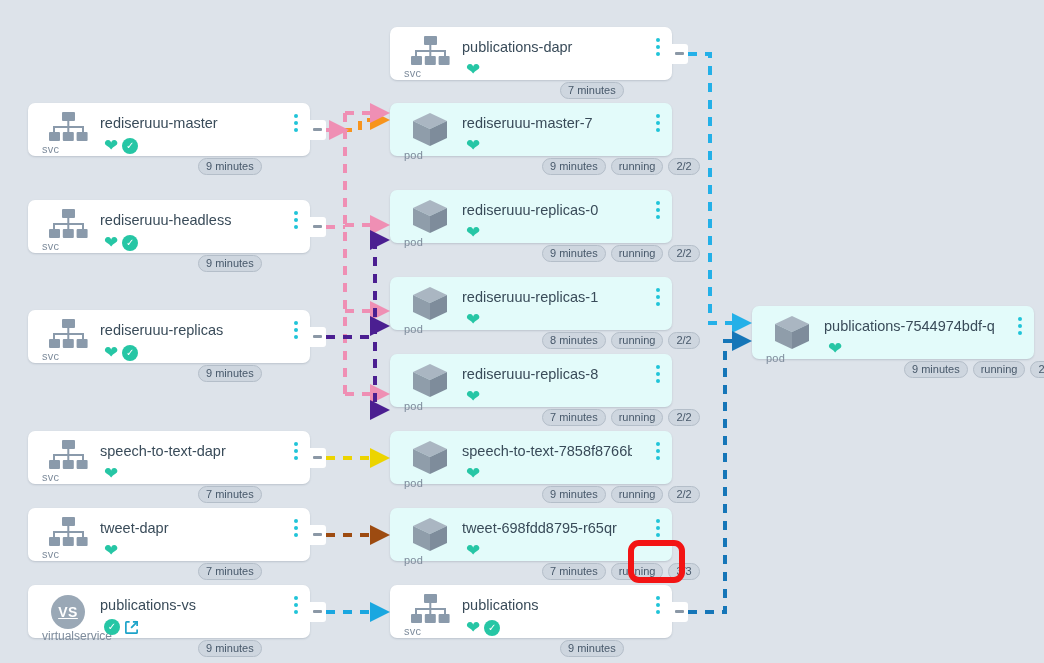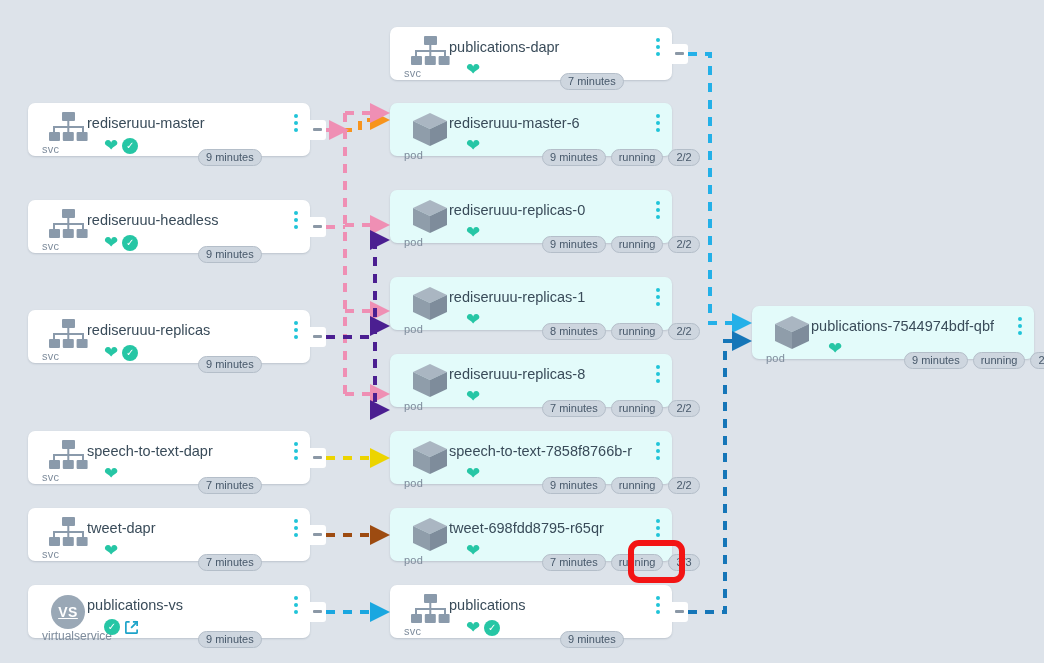--- a/index.html
+++ b/index.html
@@ -40,21 +40,21 @@
   .vs-circle{
     width:34px;height:34px;border-radius:50%;
     background:#9aa8b6;color:#fff;
     font-size:14px;font-weight:bold;letter-spacing:.5px;
     display:flex;align-items:center;justify-content:center;
     margin:1px auto 0;
     text-decoration:underline;
   }
 
   .node-title{
-    position:absolute;left:59px;top:12px;right:40px;
+    position:absolute;left:72px;top:12px;right:40px;
     font-size:14.5px;color:#394b59;
     white-space:nowrap;overflow:hidden;
   }
   .badge-row{
     position:absolute;left:76px;top:34px;
     display:flex;align-items:center;gap:4px;
   }
   .heart{color:#26c6a5;font-size:17px;line-height:17px;}
   .check{
     width:16px;height:16px;border-radius:50%;
@@ -76,21 +76,21 @@
   .collapse{
     position:absolute;right:-16px;top:50%;transform:translateY(-50%);
     width:18px;height:20px;background:#fff;
     border-radius:0 3px 3px 0;
     display:flex;align-items:center;justify-content:center;
   }
   .collapse span{display:block;width:9px;height:3px;background:#8b98a6;border-radius:1px;}
 
   
   .chips{
-    position:absolute;display:flex;gap:5px;
+    position:absolute;display:flex;gap:5px;margin-top:9px;
   }
   .chip{
     background:#ced6df;color:#47586a;
     border:1px solid #b4bec9;
     border-radius:9px;
     font-size:11px;line-height:15px;
     padding:0 7px;
     white-space:nowrap;
   }
 
@@ -215,21 +215,21 @@
       <div class="chips" style="left: 198px; top: 149px;">
         <span class="chip">9 minutes</span>
       </div>
       <div class="node pod" style="left: 390px; top: 103px; width: 282px; height: 53px;">
         <div class="node-inner">
           <div class="icon-wrap"><span><svg width="38" height="36" viewBox="0 0 38 36">
                 <polygon points="19,1 36,9 19,17 2,9" fill="#aab6c2"></polygon>
                 <polygon points="2,9 19,17 19,34 2,26" fill="#8f9daa"></polygon>
                 <polygon points="36,9 19,17 19,34 36,26" fill="#7e8c9b"></polygon>
               </svg></span><div class="icon-label">pod</div></div>
-          <div class="node-title">rediseruuu-master-6</div>
+          <div class="node-title">rediseruuu-master-7</div>
           <div class="badge-row">
             <span class="heart">❤</span>
           </div>
           <div class="kebab">
             <i></i>
             <i></i>
             <i></i>
           </div>
         </div>
       </div>

